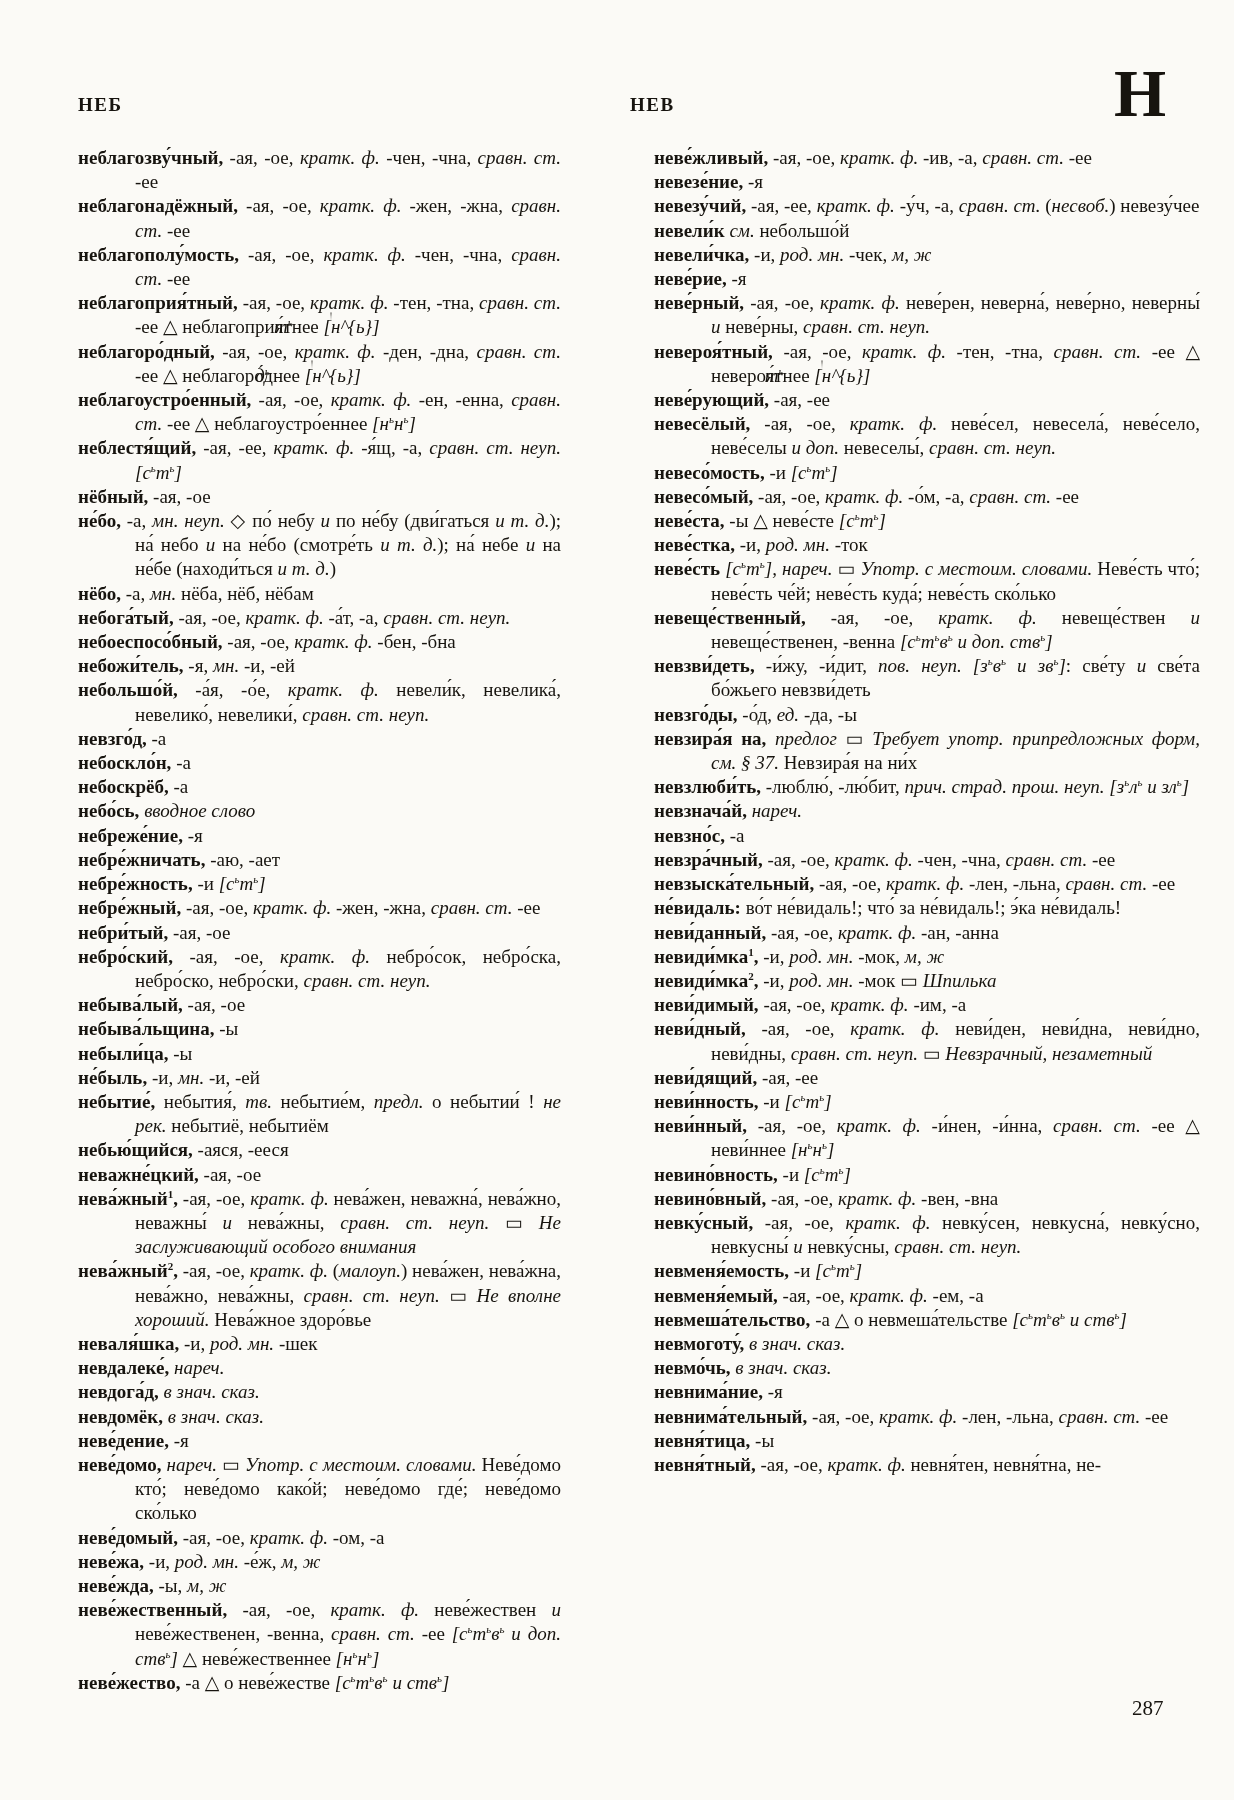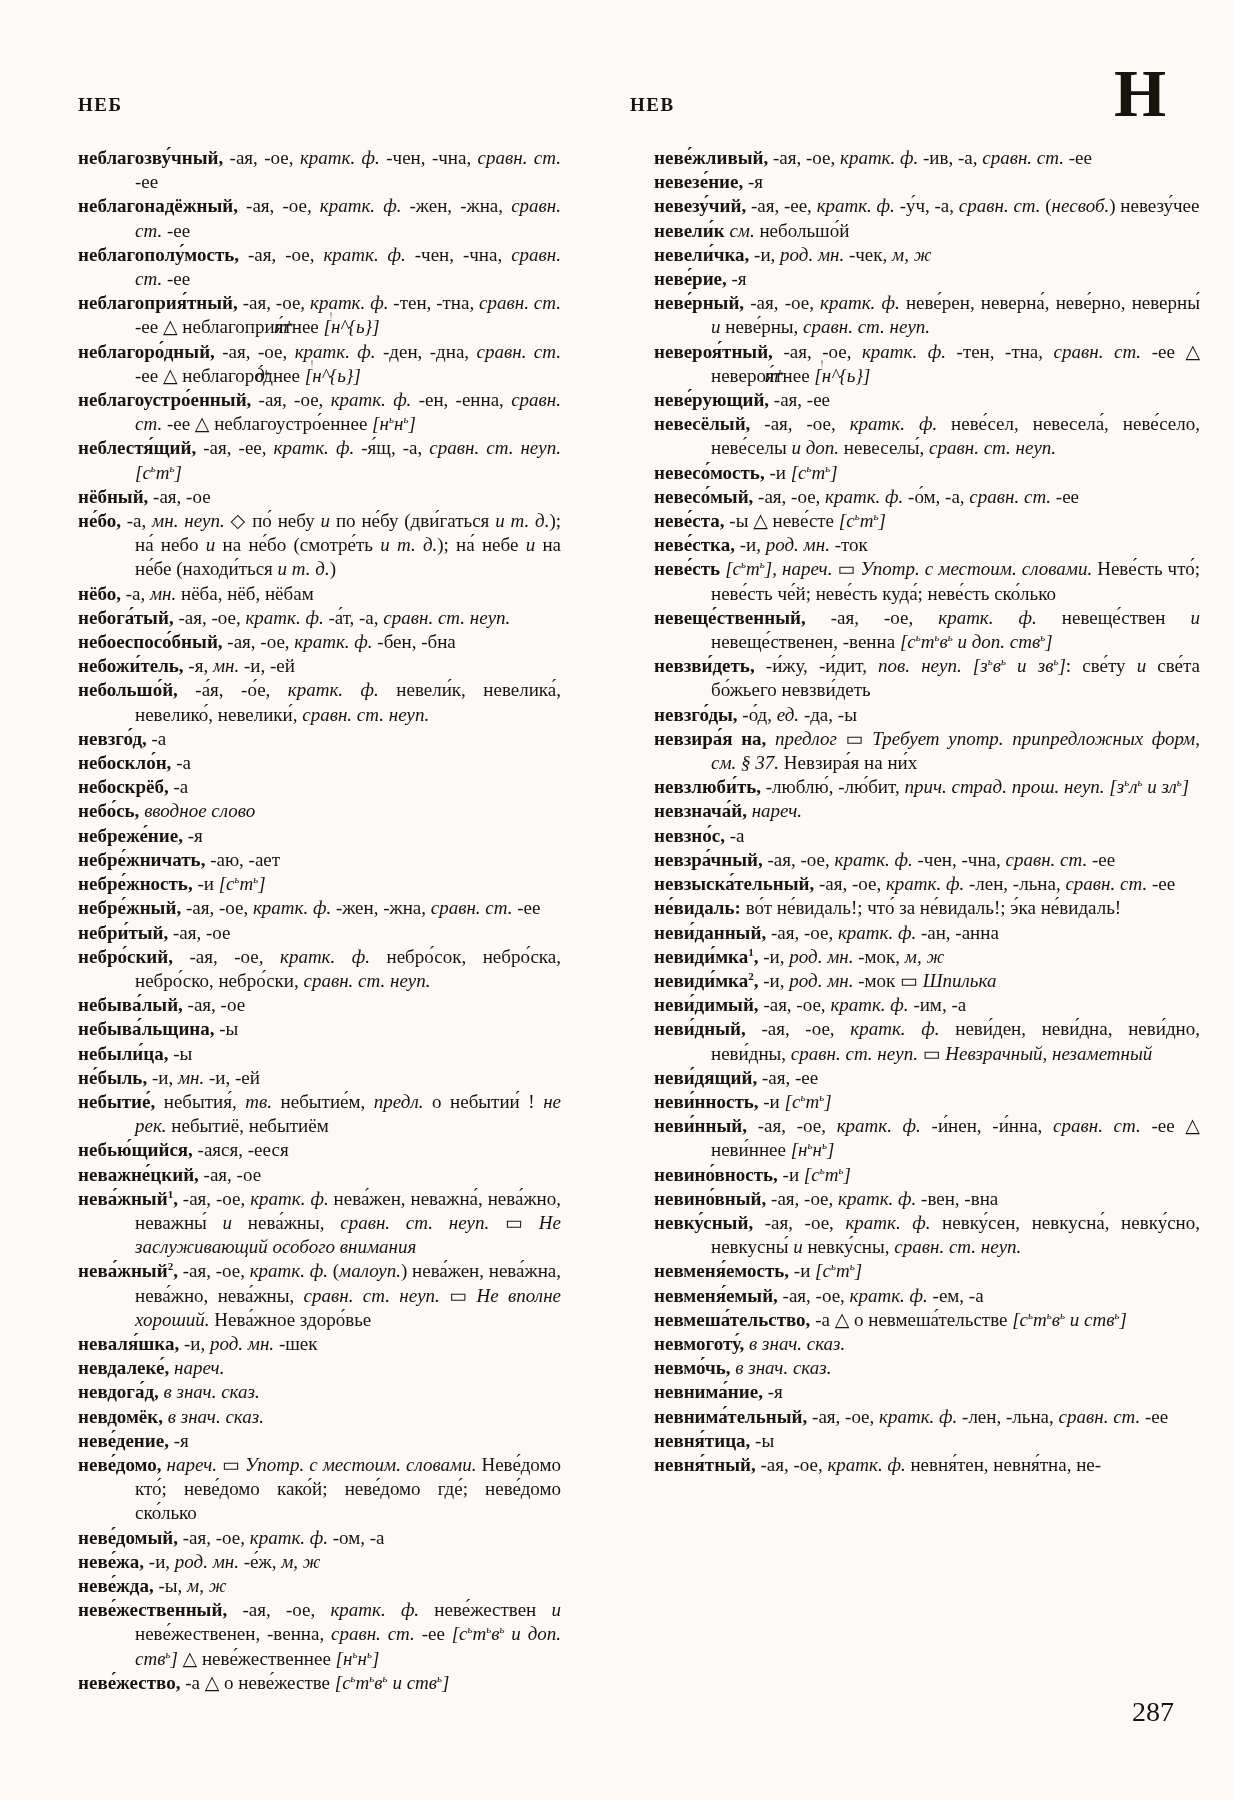--- a/index.html
+++ b/index.html
@@ -37,21 +37,21 @@
   .entry i { font-style:italic; }
   sup { font-size:0.58em; vertical-align:super; line-height:0; }
   .arc { position:relative; display:inline-block; }
   .arc::before {
     content:""; position:absolute; left:-1px; right:-1px; top:-0.18em; height:0.5em;
     border-top:1.6px solid #17140f;
     border-radius:50% 50% 0 0 / 100% 100% 0 0;
   }
   .page-number {
     position:absolute; left:1132px; top:1696px;
-    font-size:28px;
+    font-size:21px;
   }
 </style>
 </head>
 <body>
 
 <div class="page">
   <div class="running-head" id="head-left">НЕБ</div>
   <div class="running-head" id="head-right">НЕВ</div>
   <div class="big-letter">Н</div>
 

